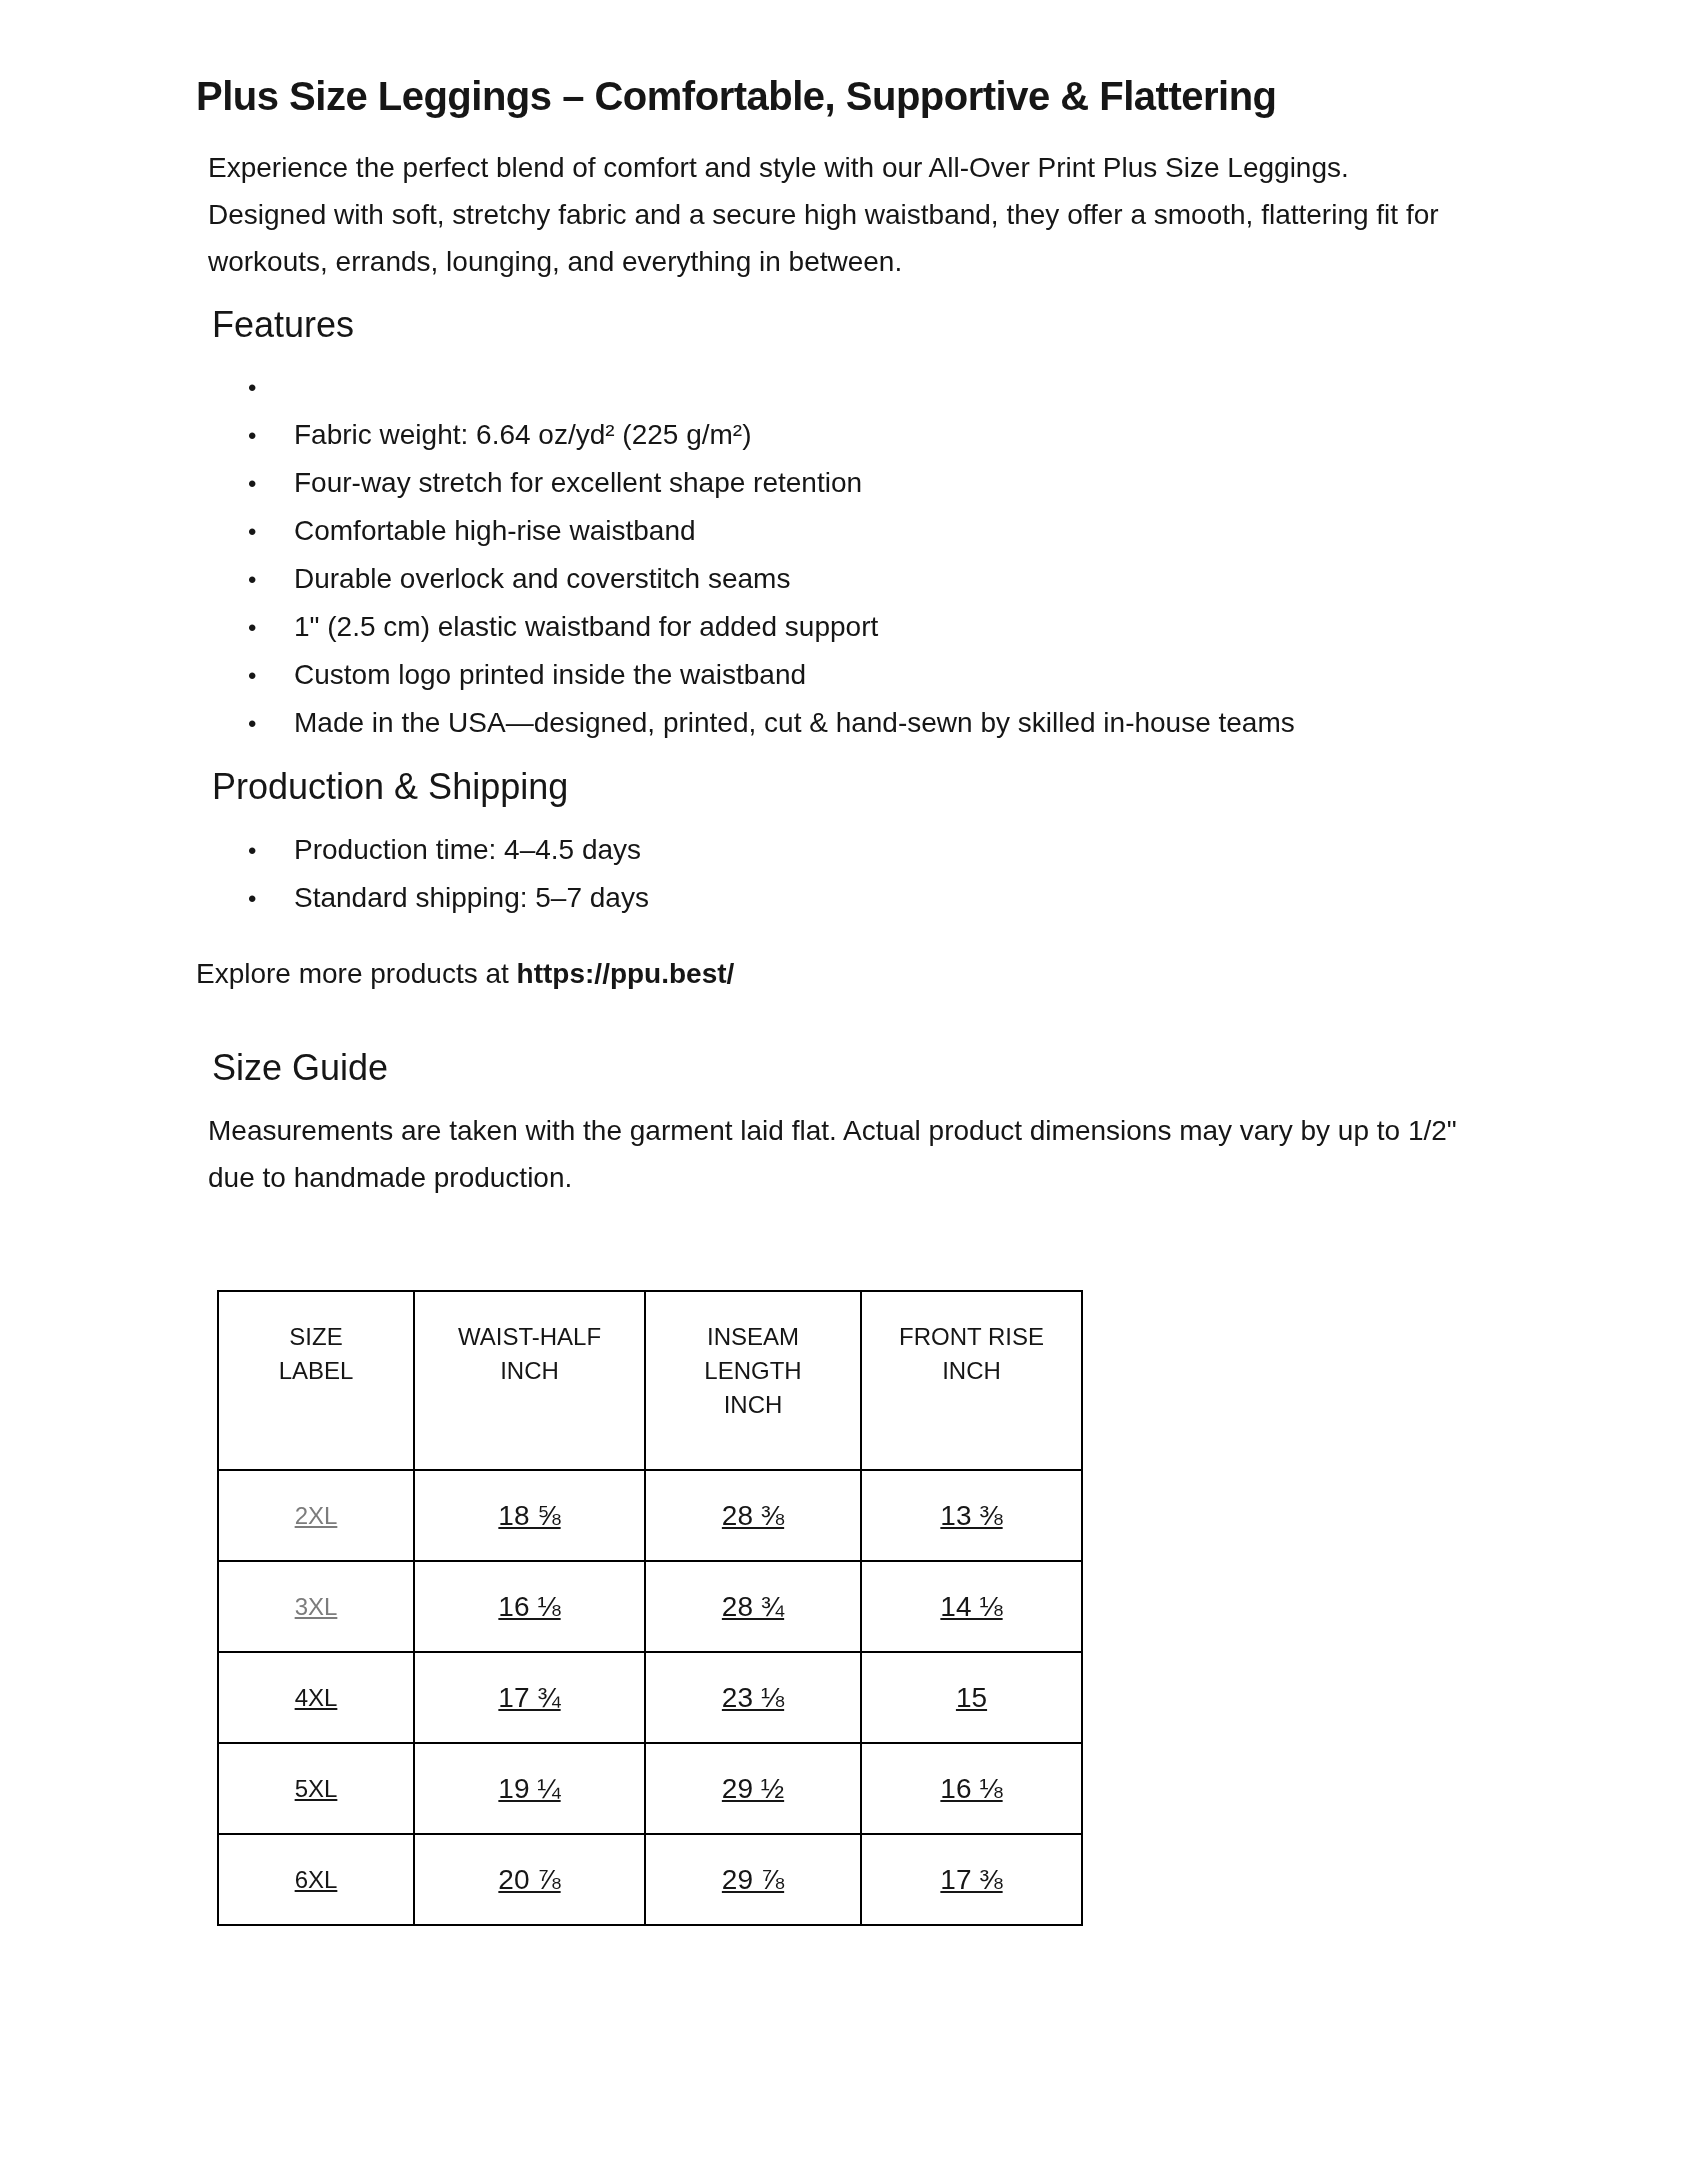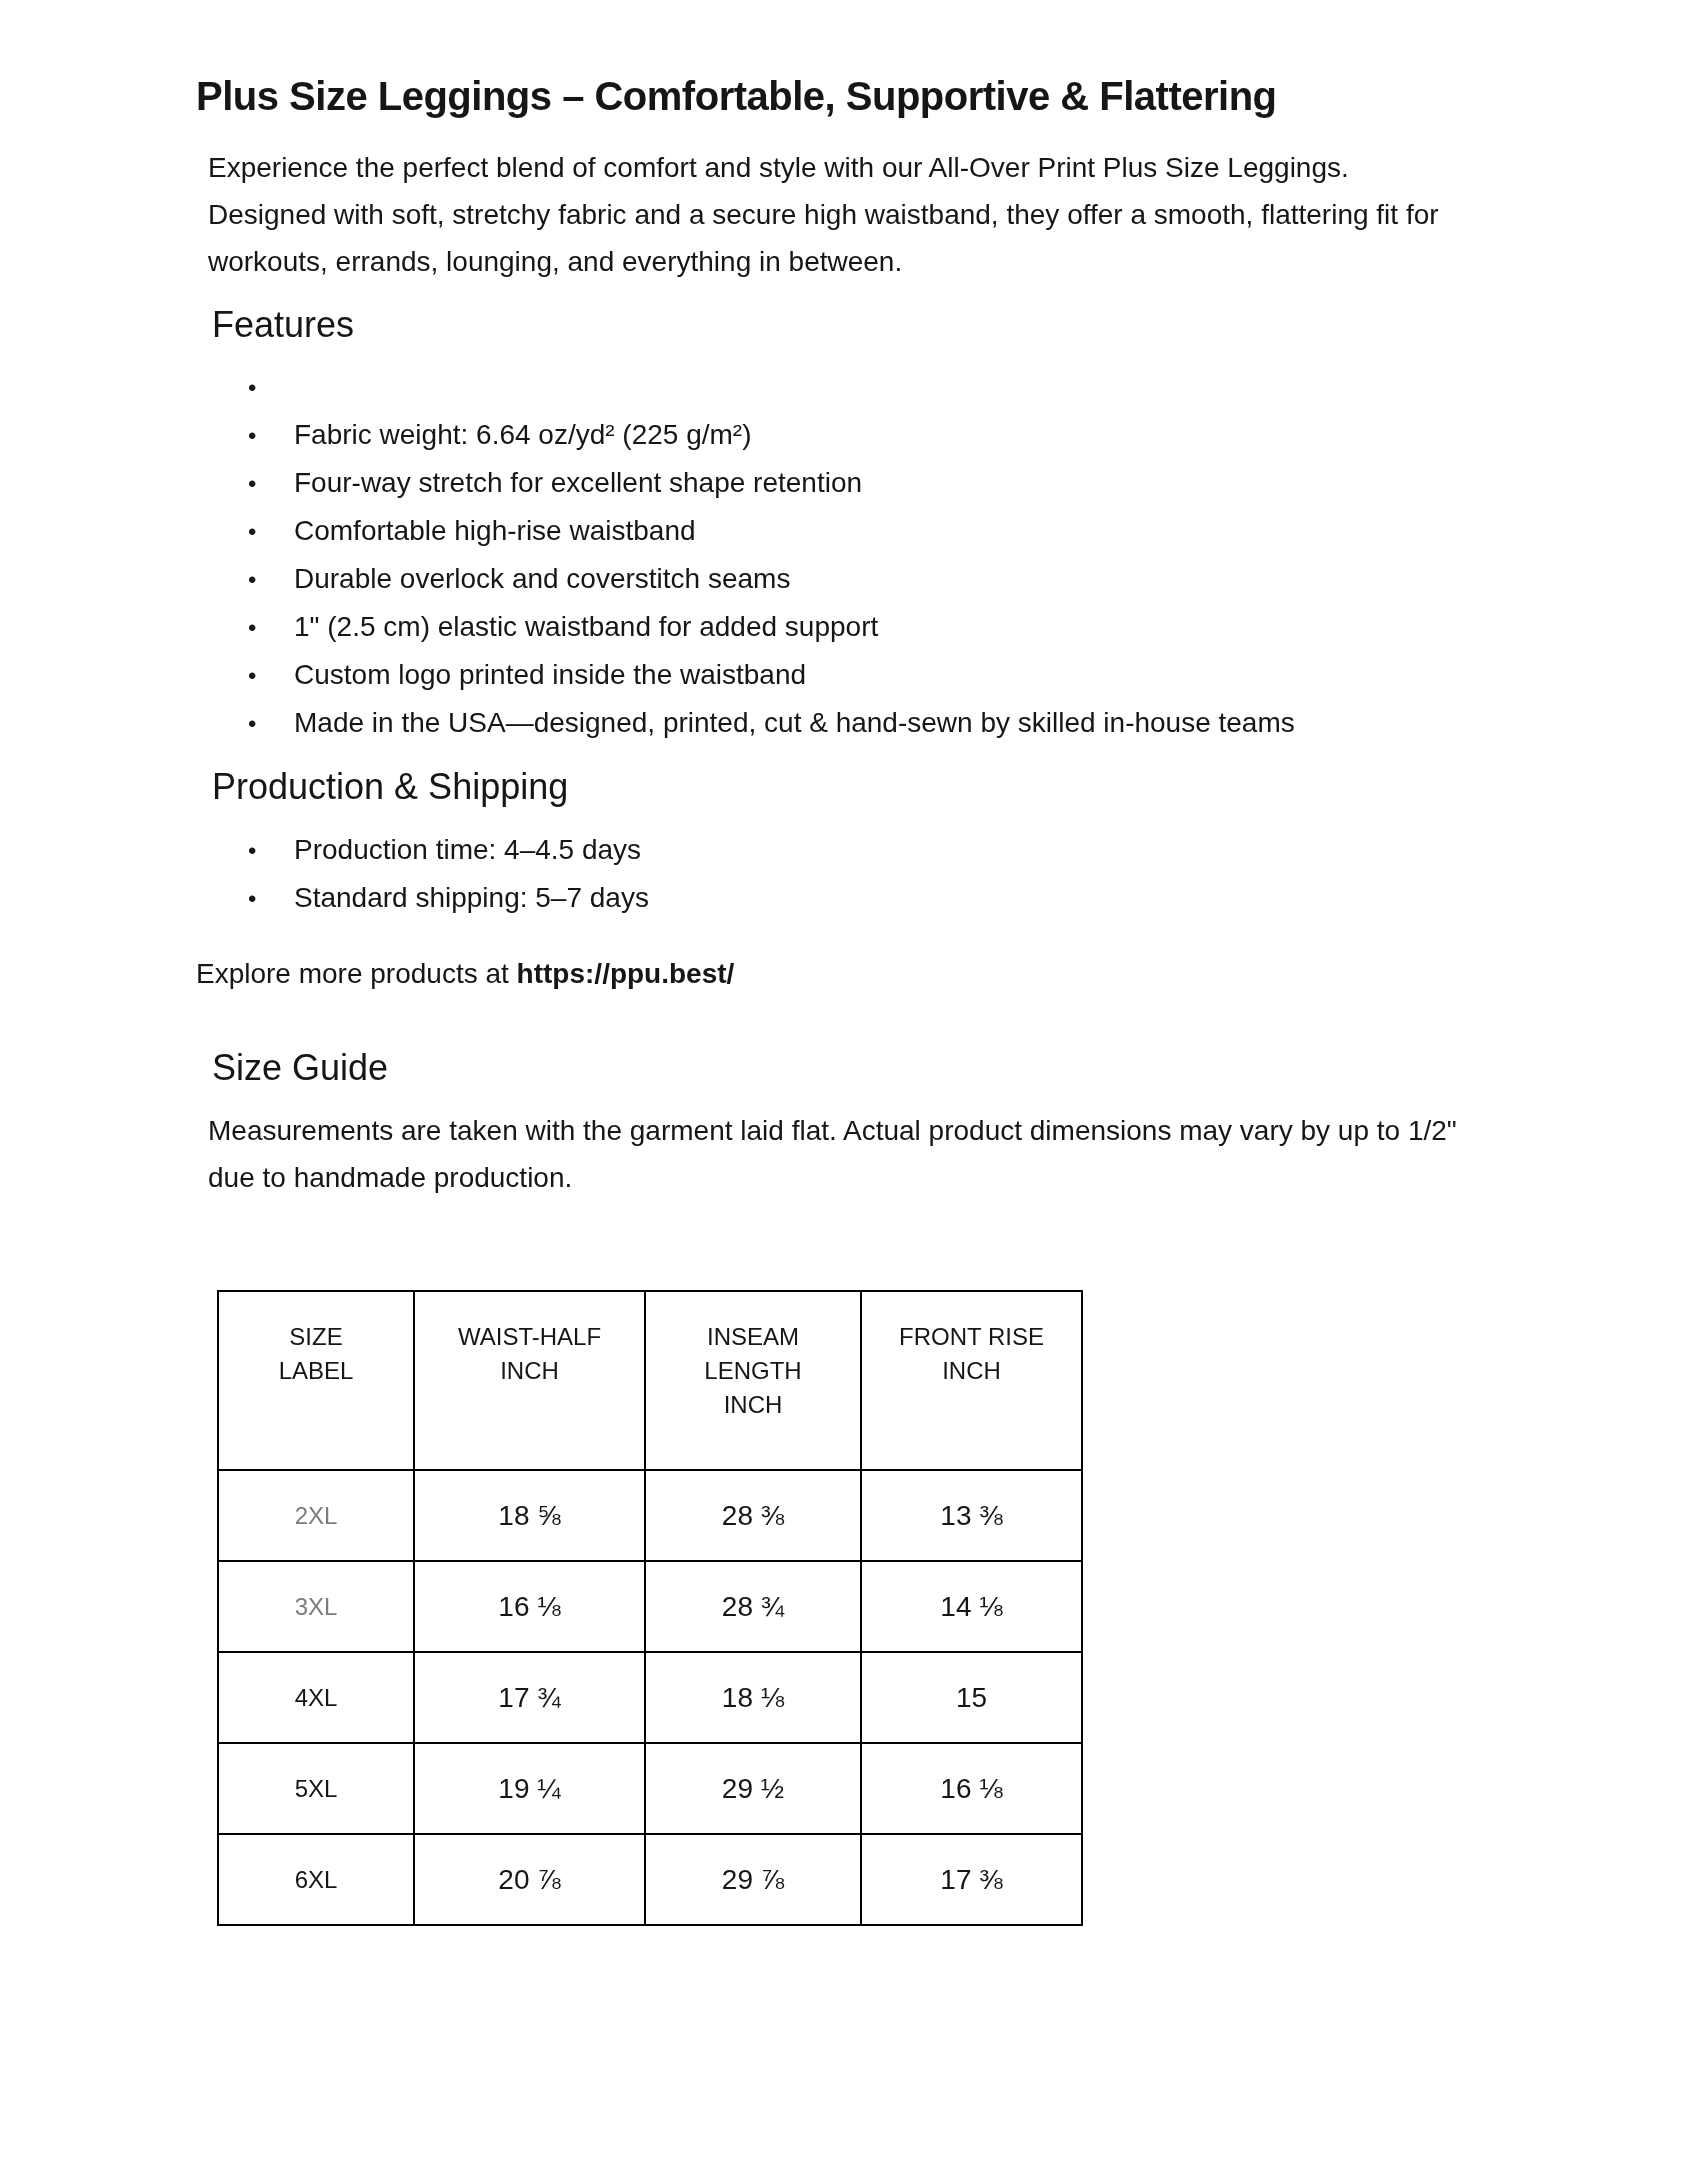--- a/index.html
+++ b/index.html
@@ -99,20 +99,21 @@
   th.col-rise .hdr   { max-width: 149px; }
   th.col-rise {
     border-top-width: 4px;
     border-left-width: 4px;
     border-right-width: 4px;
   }
   table.size-table tbody td {
     height: 89px;
     vertical-align: middle;
     font-size: 28px;
+    text-decoration: underline;
   }
   table.size-table tbody td.size-label {
     font-size: 24px;
   }
   .muted {
     color: var(--muted-label, #7c7c7c);
   }
   .footer {
     margin-top: 48px;
   }
@@ -205,21 +206,21 @@
       </tr>
       <tr>
         <td class="size-label muted">3XL</td>
         <td>16 ⅛</td>
         <td>28 ¾</td>
         <td>14 ⅛</td>
       </tr>
       <tr>
         <td class="size-label">4XL</td>
         <td>17 ¾</td>
-        <td>18 ⅛</td>
+        <td>23 ⅛</td>
         <td>15</td>
       </tr>
       <tr>
         <td class="size-label">5XL</td>
         <td>19 ¼</td>
         <td>29 ½</td>
         <td>16 ⅛</td>
       </tr>
       <tr>
         <td class="size-label">6XL</td>

